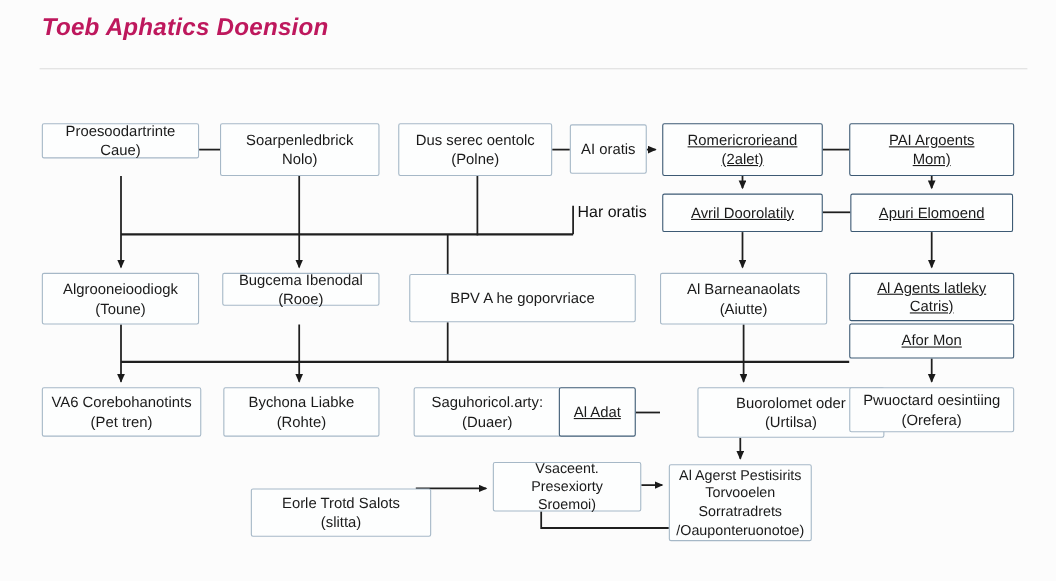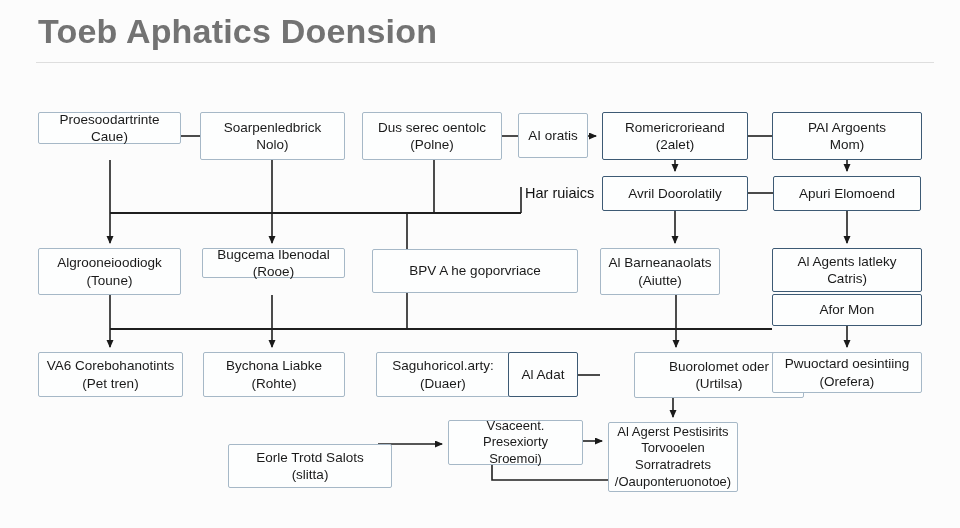--- a/index.html
+++ b/index.html
@@ -2,33 +2,33 @@
 <html><head>
 <meta charset="utf-8">
 <style>
   html,body{margin:0;padding:0;}
   body{
     position:relative;width:960px;height:528px;overflow:hidden;
     background:#fcfcfc;font-family:"Liberation Sans",sans-serif;
   }
   .page-title{
     position:absolute;left:38px;top:12px;
-    font-size:34px;font-weight:700;color:#737373;letter-spacing:.2px;
+    font-size:22px;font-weight:700;color:#be185d;letter-spacing:.2px;font-style:italic;
   }
   .divider{
     position:absolute;left:36px;top:62px;width:898px;height:1px;background:#dedede;
   }
   .node{
     position:absolute;box-sizing:border-box;
     display:flex;align-items:center;justify-content:center;
     text-align:center;white-space:pre-line;
     background:#fdfefe;border:1.5px solid #a6b8c7;border-radius:2px;
     font-size:13.5px;line-height:1.28;color:#1a1a1a;padding:2px 4px;
   }
-  .node.dark{border-color:#3d5a74;}
+  .node.dark{border-color:#3d5a74;text-decoration:underline;}
   .floating-label{
     position:absolute;left:525px;top:185px;font-size:14.5px;color:#111;
   }
   svg.connectors{position:absolute;left:0;top:0;pointer-events:none;}
   svg.connectors line, svg.connectors polyline{
     stroke:#1f1f1f;stroke-width:1.6;fill:none;
   }
   svg.connectors .bus{stroke-width:2;}
 </style>
 </head>
@@ -78,30 +78,30 @@
 <div class="node" style="left:200px;top:112px;width:145px;height:48px">Soarpenledbrick
 Nolo)</div>
 <div class="node" style="left:362px;top:112px;width:140px;height:48px">Dus serec oentolc
 (Polne)</div>
 <div class="node" style="left:518px;top:113px;width:70px;height:45px">AI oratis</div>
 <div class="node dark" style="left:602px;top:112px;width:146px;height:48px">Romericrorieand
 (2alet)</div>
 <div class="node dark" style="left:772px;top:112px;width:150px;height:48px">PAI Argoents
 Mom)</div>
 
-<div class="floating-label">Har ruiaics</div>
+<div class="floating-label">Har oratis</div>
 <div class="node dark" style="left:602px;top:176px;width:146px;height:35px">Avril Doorolatily</div>
 <div class="node dark" style="left:773px;top:176px;width:148px;height:35px">Apuri Elomoend</div>
 
 <div class="node" style="left:38px;top:248px;width:143px;height:47px">Algrooneioodiogk
 (Toune)</div>
 <div class="node" style="left:202px;top:248px;width:143px;height:30px">Bugcema Ibenodal
 (Rooe)</div>
 <div class="node" style="left:372px;top:249px;width:206px;height:44px">BPV A he goporvriace</div>
-<div class="node" style="left:600px;top:248px;width:120px;height:47px">Al Barneanaolats
+<div class="node" style="left:600px;top:248px;width:152px;height:47px">Al Barneanaolats
 (Aiutte)</div>
 <div class="node dark" style="left:772px;top:248px;width:150px;height:44px">Al Agents latleky
 Catris)</div>
 <div class="node dark" style="left:772px;top:294px;width:150px;height:32px">Afor Mon</div>
 
 <div class="node" style="left:38px;top:352px;width:145px;height:45px">VA6 Corebohanotints
 (Pet tren)</div>
 <div class="node" style="left:203px;top:352px;width:142px;height:45px">Bychona Liabke
 (Rohte)</div>
 <div class="node" style="left:376px;top:352px;width:134px;height:45px">Saguhoricol.arty:

